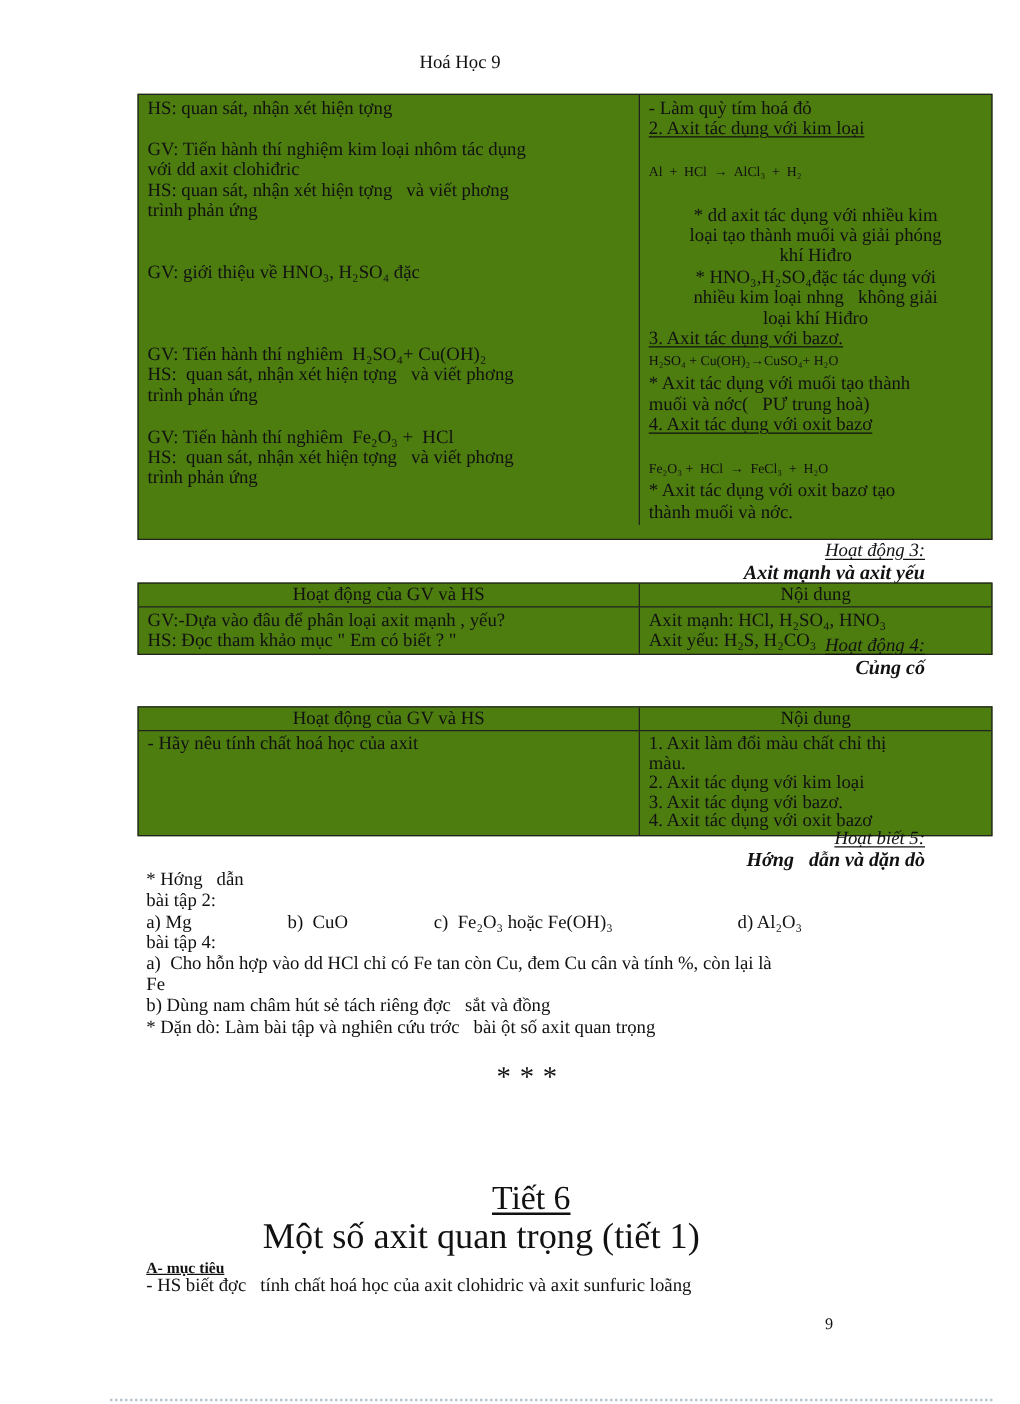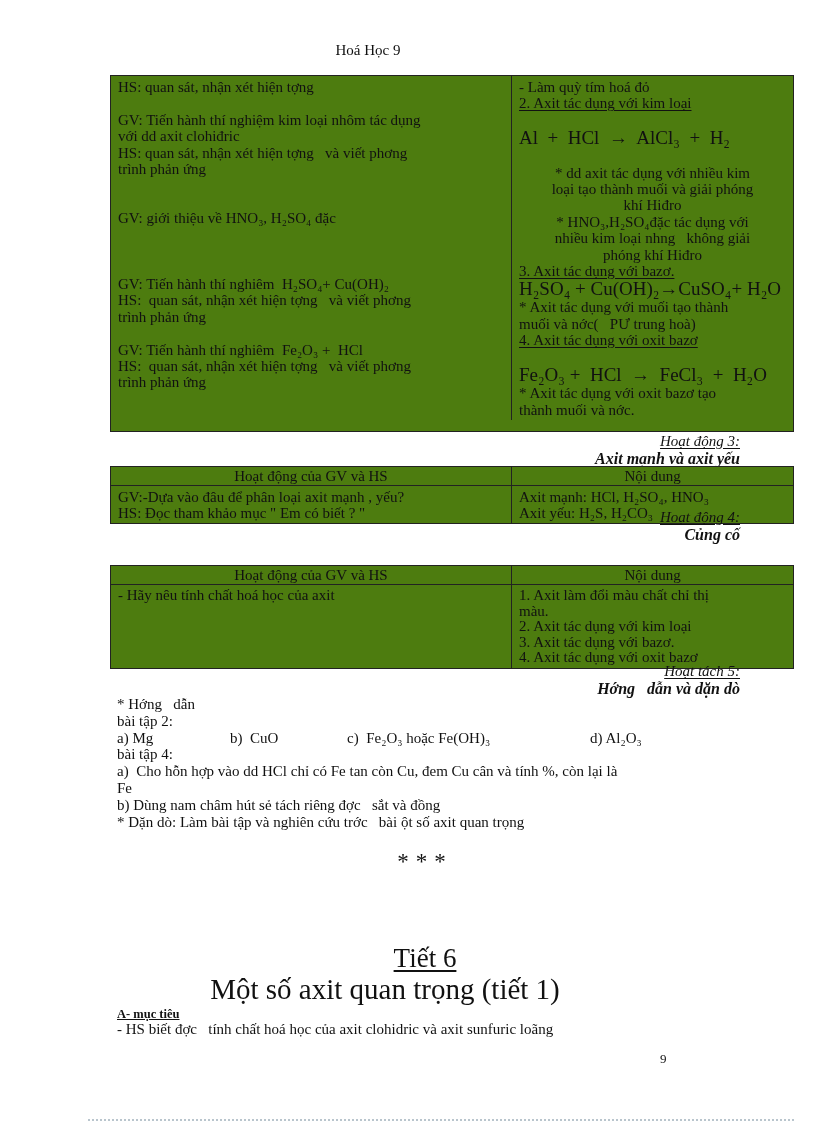--- a/index.html
+++ b/index.html
@@ -5,21 +5,21 @@
   html,body { margin:0; padding:0; }
   body {
     width:816px; height:1123px; background:#ffffff; position:relative;
     font-family:"Liberation Serif","DejaVu Serif",serif; color:#111;
     overflow:hidden;
   }
   .abs { position:absolute; }
   .line { white-space:pre-wrap; line-height:16.4px; font-size:15px; }
   .u { text-decoration:underline; text-underline-offset:2px; }
   .c { text-align:center; }
-  .eq { font-size:19px; line-height:20px; }
+  .eq { font-size:11px; line-height:20px; }
 
   
   .doc-header { top:42px; left:110px; width:516px; text-align:center; font-size:15px; }
 
   
   .tbl { left:110px; width:684px; border:1px solid #222; box-sizing:border-box; background:#4d7c0f; }
   .trow { display:flex; }
   .cell { box-sizing:border-box; padding:3px 7px 2px 7px; }
   .cell.left { width:401px; border-right:1px solid #222; }
   .cell.right { width:281px; }
@@ -101,21 +101,21 @@
           <div class="line">- Làm quỳ tím hoá đỏ</div>
           <div class="line u">2. Axit tác dụng với kim loại</div>
           <div class="line">&nbsp;</div>
           <div class="line eq">Al  +  HCl  →  AlCl₃  +  H₂</div>
           <div class="line">&nbsp;</div>
           <div class="line c">* dd axit tác dụng với nhiều kim</div>
           <div class="line c">loại tạo thành muối và giải phóng</div>
           <div class="line c">khí Hiđro</div>
           <div class="line c">* HNO₃,H₂SO₄đặc tác dụng với</div>
           <div class="line c">nhiều kim loại nhng   không giải</div>
-          <div class="line c">phóng khí Hiđro</div>
+          <div class="line c">loại khí Hiđro</div>
           <div class="line u">3. Axit tác dụng với bazơ.</div>
           <div class="line eq">H₂SO₄ + Cu(OH)₂→CuSO₄+ H₂O</div>
           <div class="line">* Axit tác dụng với muối tạo thành</div>
           <div class="line">muối và nớc(   PƯ trung hoà)</div>
           <div class="line u">4. Axit tác dụng với oxit bazơ</div>
           <div class="line">&nbsp;</div>
           <div class="line eq">Fe₂O₃ +  HCl  →  FeCl₃  +  H₂O</div>
           <div class="line">* Axit tác dụng với oxit bazơ tạo</div>
           <div class="line">thành muối và nớc.</div>
         </div>
@@ -162,21 +162,21 @@
           <div class="line">1. Axit làm đổi màu chất chỉ thị</div>
           <div class="line">màu.</div>
           <div class="line">2. Axit tác dụng với kim loại</div>
           <div class="line">3. Axit tác dụng với bazơ.</div>
           <div class="line">4. Axit tác dụng với oxit bazơ</div>
         </div>
     </div>
   </div>
 
   <div class="abs section sec5">
-    <div class="sec-label">Hoạt tách 5:</div>
+    <div class="sec-label">Hoạt biết 5:</div>
     <div class="sec-title">Hớng   dẫn và dặn dò</div>
   </div>
 
   <div class="abs homework">
     <div>
         <div class="line">* Hớng   dẫn</div>
         <div class="line">bài tập 2:</div>
       </div>
     <div class="hw-row">
       <span class="opt opt-a">a) Mg</span>

